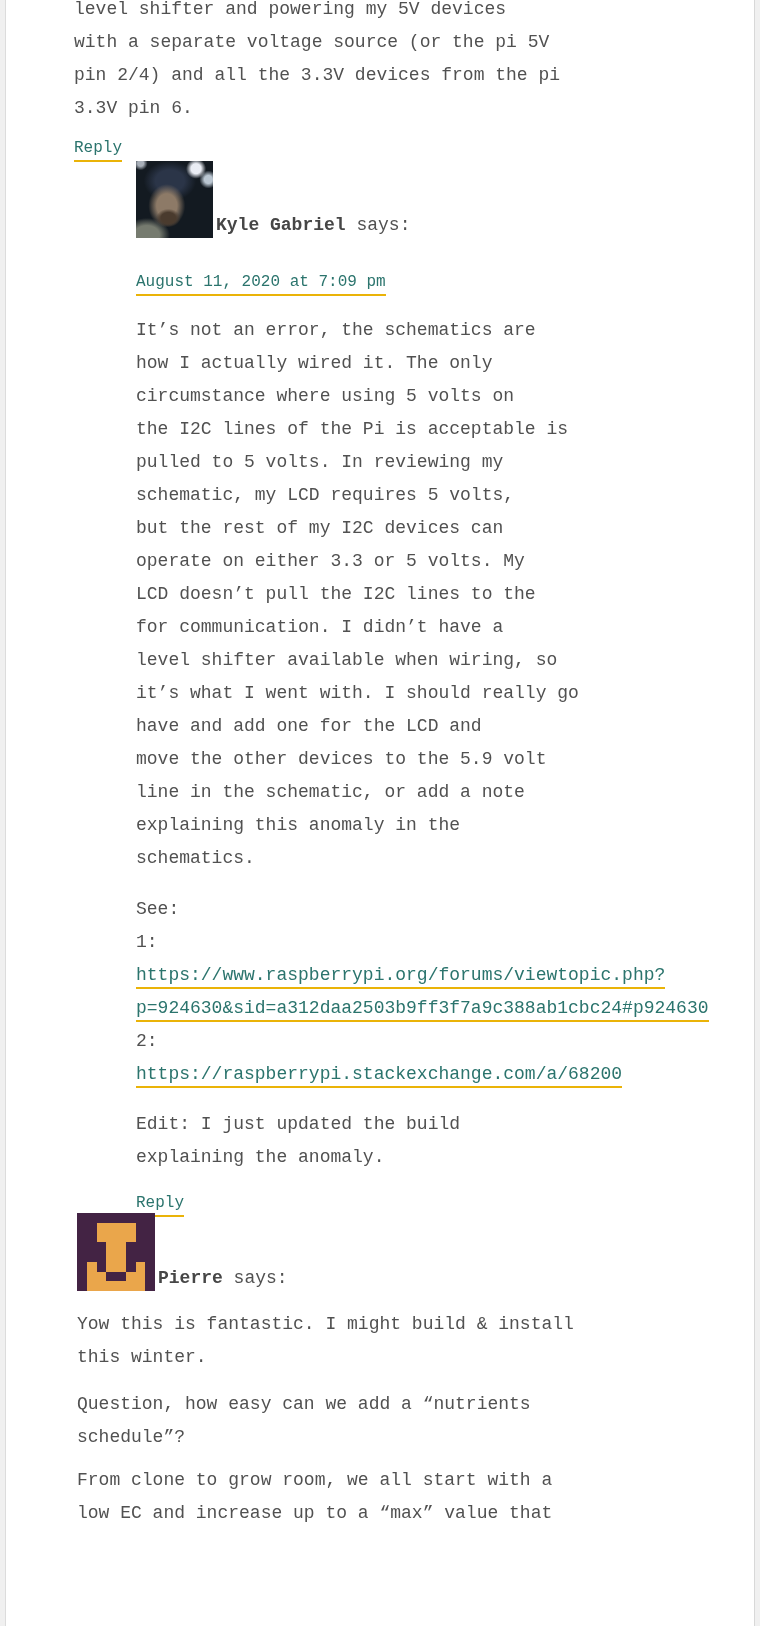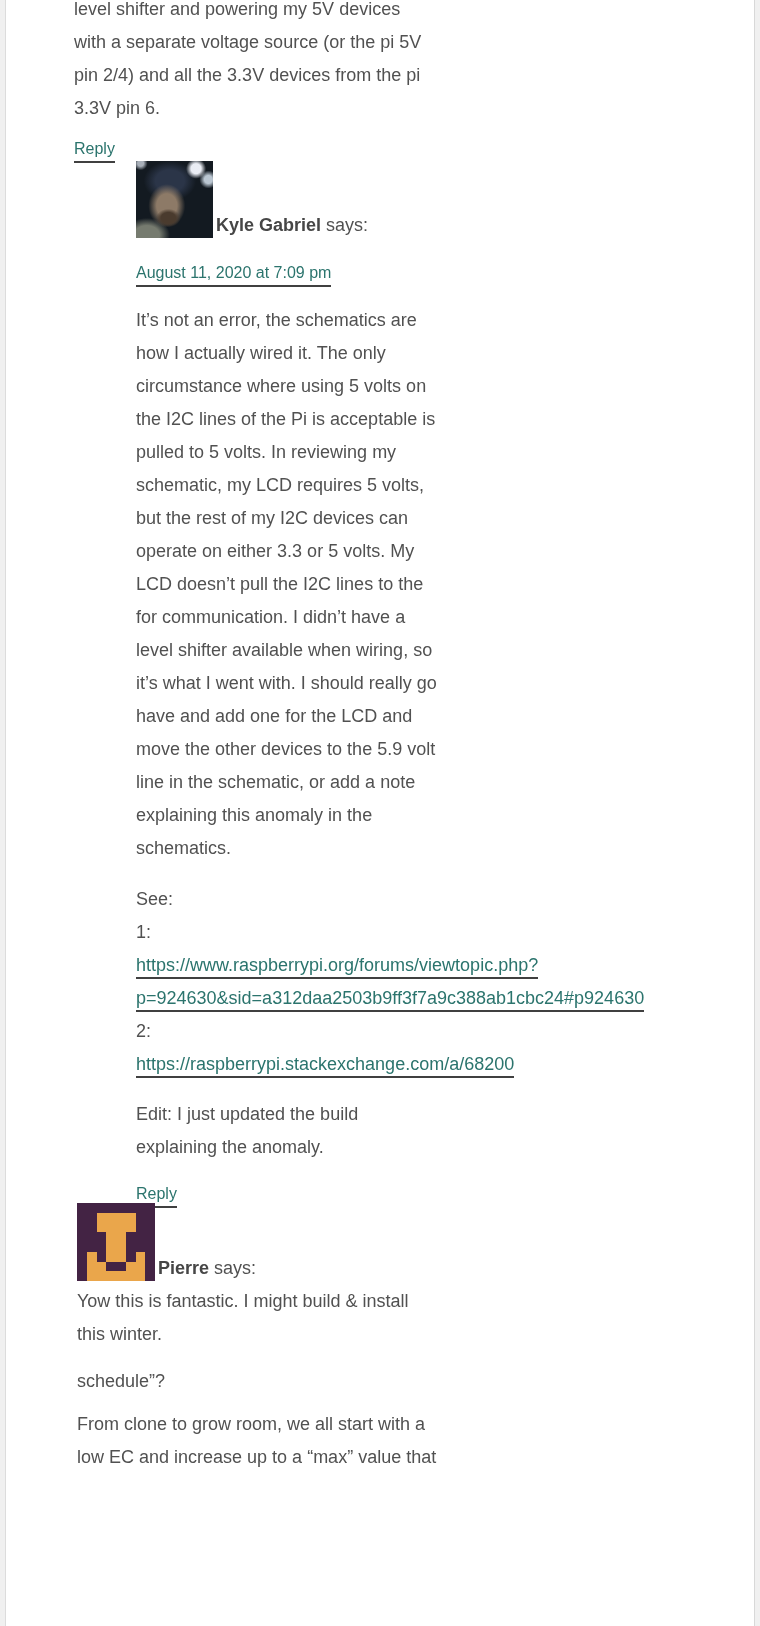--- a/index.html
+++ b/index.html
@@ -11,29 +11,30 @@
   }
   .page {
     position: relative;
     margin-left: 5px;
     width: 750px; height: 1626px;
     background: #ffffff;
     border-left: 1px solid #dcdcdc;
     border-right: 1px solid #d8d8d8;
     overflow: hidden;
     box-sizing: border-box;
+    font-family: Liberation Mono, monospace;
   }
   .indent-a { margin-left: 68px; }
   .indent-b { margin-left: 130px; }
   .para { color: #515151; font-size: 18px; }
   .line { height: 33px; line-height: 33px; white-space: nowrap; }
   a.lnk {
     color: #2b746d;
     text-decoration: none;
-    border-bottom: 2px solid #404040;
+    border-bottom: 2px solid #eab308;
     display: inline-block;
     line-height: 24px;
     cursor: pointer;
     white-space: nowrap;
   }
   .reply-line { height: 33px; line-height: 33px; }
   .comment-header {
     display: flex;
     align-items: flex-end;
   }
@@ -83,21 +84,21 @@
     <div class="reply-line" style="margin-top:7px;">
       <a class="lnk">Reply</a>
     </div>
   </div>
 
   <div class="indent-b" style="margin-top:-4px;">
     <div class="comment-header">
       <div class="avatar avatar-photo"></div>
       <div class="author-line"><span class="author-name">Kyle Gabriel</span><span> says:</span></div>
     </div>
-    <div class="date-line" style="margin-top:18px;">
+    <div class="date-line" style="margin-top:28px;">
       <a class="lnk">August 11, 2020 at 7:09 pm</a>
     </div>
     <div class="para" style="margin-top:15px;">
         <div class="line">It’s not an error, the schematics are</div>
         <div class="line">how I actually wired it. The only</div>
         <div class="line">circumstance where using 5 volts on</div>
         <div class="line">the I2C lines of the Pi is acceptable is</div>
         <div class="line">pulled to 5 volts. In reviewing my</div>
         <div class="line">schematic, my LCD requires 5 volts,</div>
         <div class="line">but the rest of my I2C devices can</div>
@@ -192,25 +193,26 @@
           <div style="background: rgb(234, 166, 75);"></div>
           <div style="background: rgb(234, 166, 75);"></div>
           <div style="background: rgb(234, 166, 75);"></div>
           <div style="background: rgb(234, 166, 75);"></div>
           <div style="background: rgb(234, 166, 75);"></div>
           <div style="background: rgb(234, 166, 75);"></div>
           <div style="background: rgb(67, 35, 68);"></div>
         </div>
       <div class="author-line"><span class="author-name">Pierre</span><span> says:</span></div>
     </div>
-    <div class="para" style="margin-top:4px;">
+    <div class="para" style="margin-top:17px;">
         <div class="line">Yow this is fantastic. I might build &amp; install</div>
         <div class="line">this winter.</div>
       </div>
     <div class="para" style="margin-top:14px;">
+        <div class="line">Question, how easy can we add a “nutrients</div>
         <div class="line">schedule”?</div>
       </div>
     <div class="para" style="margin-top:10px;">
         <div class="line">From clone to grow room, we all start with a</div>
         <div class="line">low EC and increase up to a “max” value that</div>
       </div>
   </div>
 
 </div>
 

